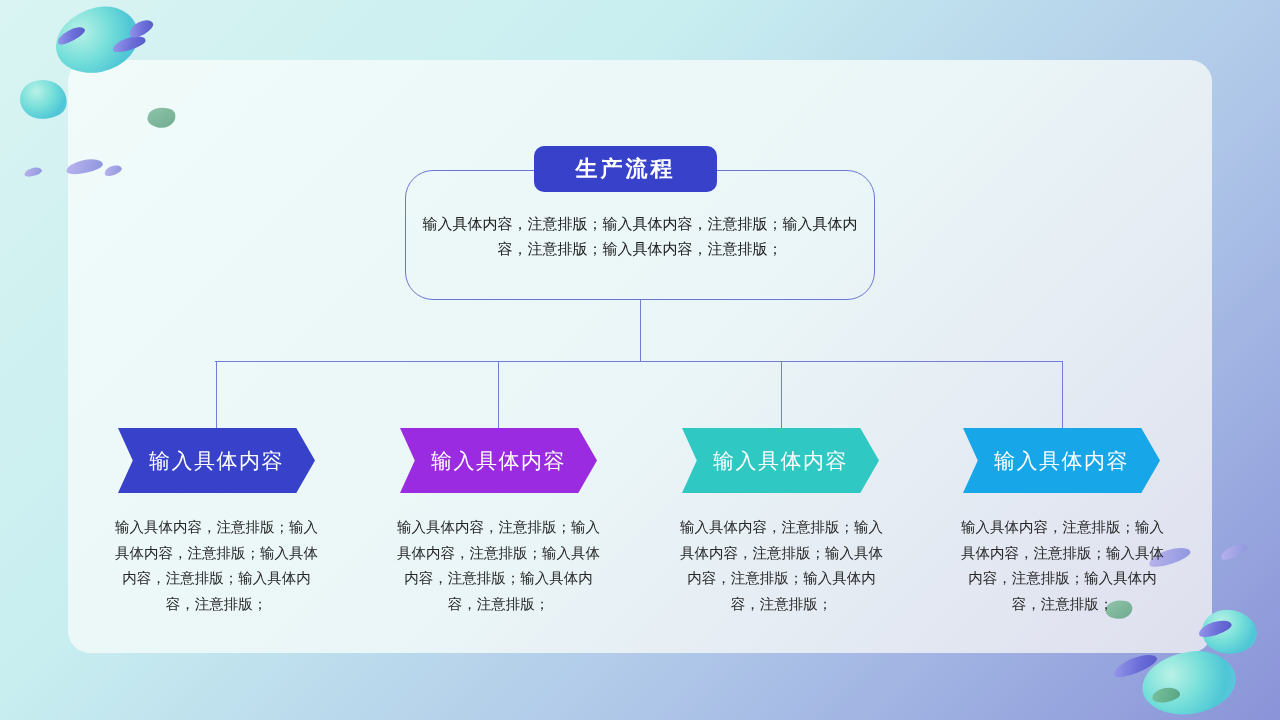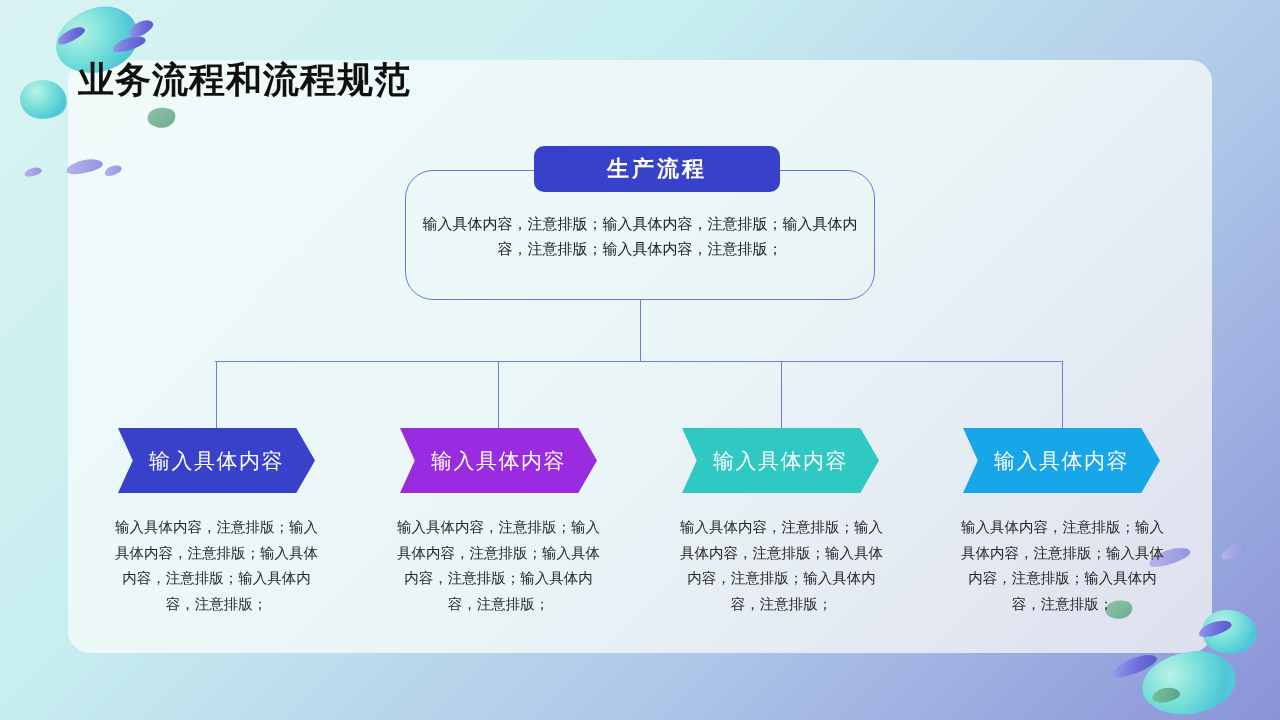--- a/index.html
+++ b/index.html
@@ -65,21 +65,21 @@
   
   .root-box {
     position:absolute; left:405px; top:170px; width:470px; height:130px;
     border:1.5px solid #6a76d2; border-radius:28px; z-index:3;
   }
   .root-desc {
     position:absolute; left:417px; top:212px; width:446px; z-index:4;
     font-size:15px; line-height:24.5px; color:#1c1c1c; text-align:center;
   }
   .root-btn {
-    position:absolute; left:534px; top:146px; width:246px; height:46px; z-index:5;
+    position:absolute; left:534px; top:146px; width:183px; height:46px; z-index:5;
     border-radius:10px; display:flex; align-items:center; justify-content:center;
     color:#ffffff; font-size:22px; font-weight:700; letter-spacing:3px;
   }
 
   
   .arrow {
     position:absolute; top:428px; width:197px; height:65px; z-index:3;
     clip-path:polygon(0% 0%, 90.5% 0%, 100% 50%, 90.5% 100%, 0% 100%, 7.5% 50%);
     display:flex; align-items:center; justify-content:center;
   }
@@ -111,21 +111,20 @@
   <div class="blob pill lav b9"></div>
   <div class="blob pill lav b10"></div>
   <div class="blob leaf b11"></div>
   <div class="blob pill purple b12"></div>
   <div class="blob pill lav b13"></div>
   <div class="blob pill lav b14"></div>
   <div class="blob leaf b15"></div>
   <div class="blob pill purple b16"></div>
   <div class="blob b17"></div>
 
-  <h1 class="title">业务流程和流程规范</h1>
 
   <div class="line lv l-root"></div>
   <div class="line lh l-bar"></div>
   <div class="line lv d1"></div>
   <div class="line lv d2"></div>
   <div class="line lv d3"></div>
   <div class="line lv d4"></div>
 
   <div class="root-box"></div>
   <div class="root-desc">输入具体内容，注意排版；输入具体内容，注意排版；输入具体内容，注意排版；输入具体内容，注意排版；</div>

